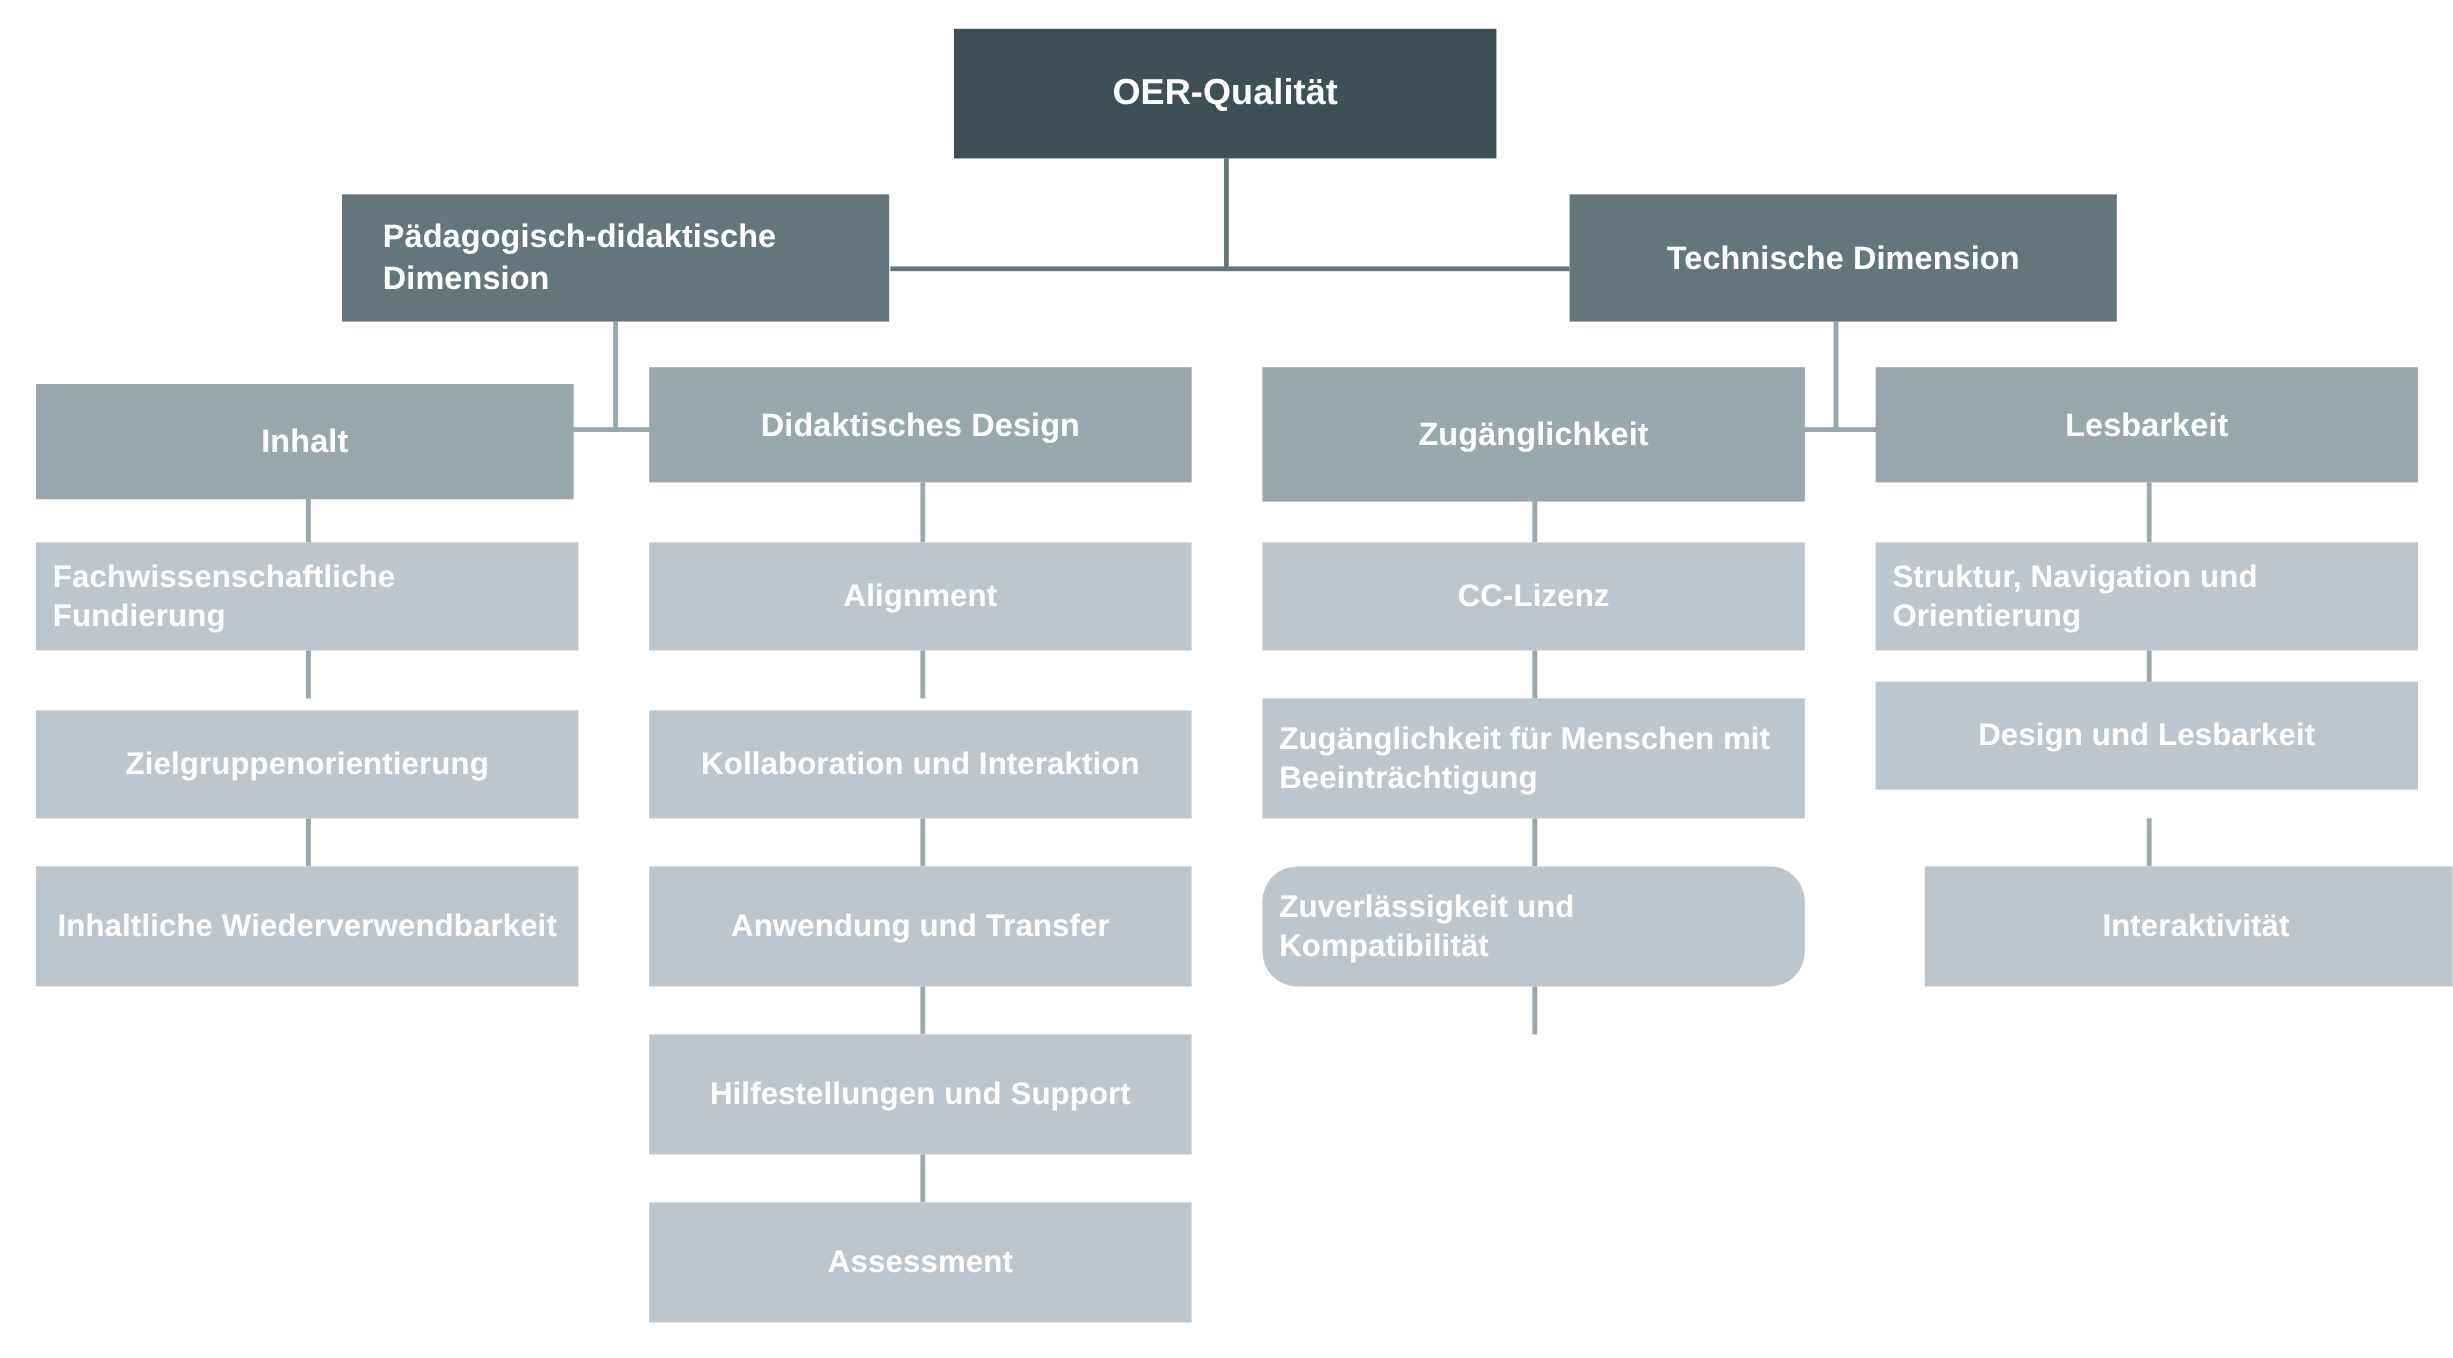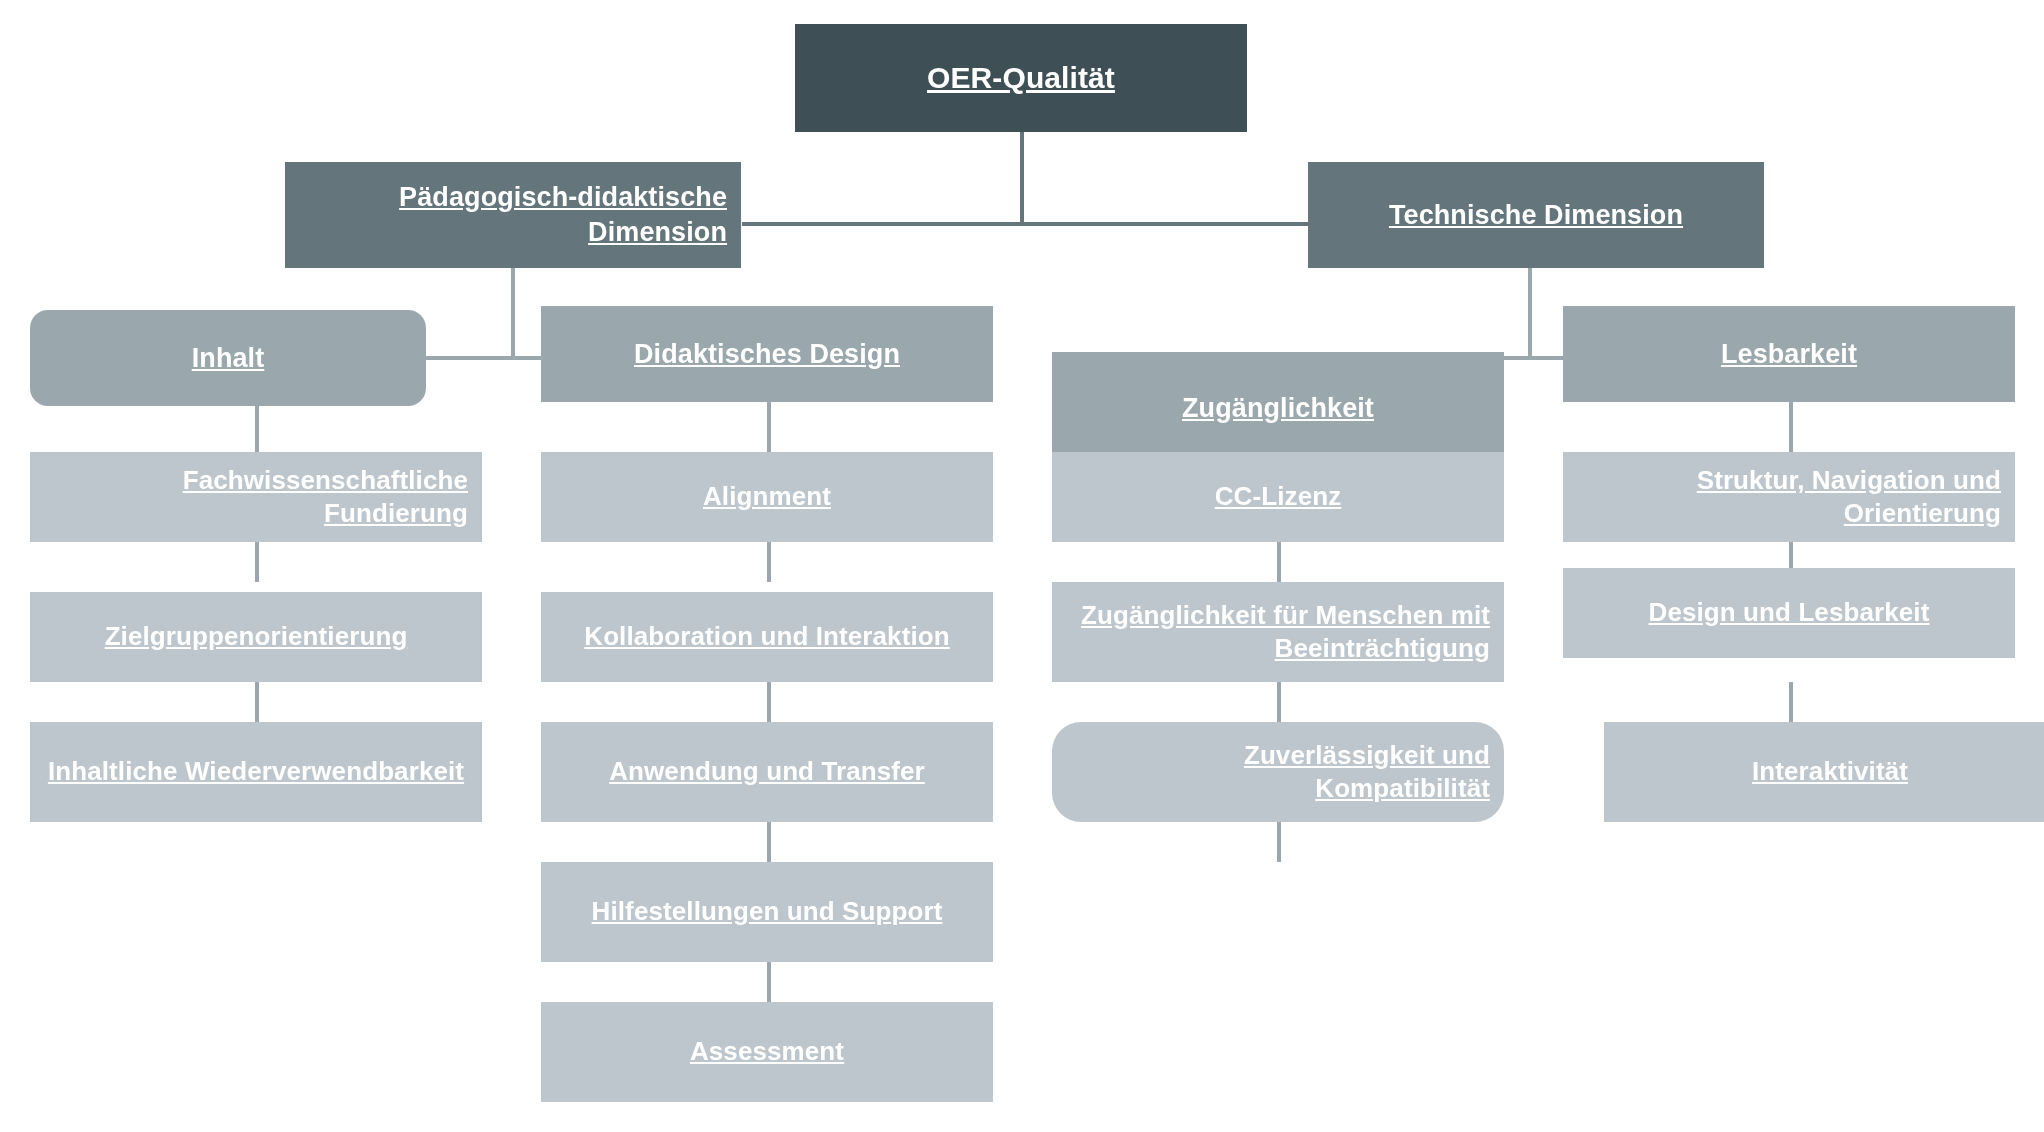--- a/index.html
+++ b/index.html
@@ -28,27 +28,26 @@
   .v { width: 4px; }
   .h { height: 4px; }
 
   
   .node {
     position: absolute;
     box-sizing: border-box;
     display: flex;
     align-items: center;
     justify-content: center;
-    text-align: right;
+    text-align: left;
     color: #ffffff;
     font-weight: bold;
     line-height: 1.28;
     padding: 6px 14px;
     letter-spacing: 0.1px;
-    text-decoration: underline;
   }
 
   .lvl1 { background: #3e4f55; font-size: 30px; }
   .lvl2 { background: #64767c; font-size: 27px; }
   .lvl3 { background: #9aa7ad; font-size: 27px; }
   .lvl4 { background: #bdc6cd; font-size: 26px; }
 </style>
 </head>
 <body>
 
@@ -90,29 +89,29 @@
   </div>
 
   <div class="node lvl2" style="left:285px; top:162px; width:456px; height:106px;padding-left:34px;">
     <span>Pädagogisch-didaktische Dimension</span>
   </div>
 
   <div class="node lvl2" style="left:1308px; top:162px; width:456px; height:106px;">
     <span>Technische Dimension</span>
   </div>
 
-  <div class="node lvl3" style="left:30px; top:310px; width:396px; height:96px;border-radius:18px;">
+  <div class="node lvl3" style="left:30px; top:320px; width:448px; height:96px;">
     <span>Inhalt</span>
   </div>
 
   <div class="node lvl3" style="left:541px; top:306px; width:452px; height:96px;">
     <span>Didaktisches Design</span>
   </div>
 
-  <div class="node lvl3" style="left:1052px; top:306px; width:452px; height:112px;margin-top:46px;">
+  <div class="node lvl3" style="left:1052px; top:306px; width:452px; height:112px;">
     <span>Zugänglichkeit</span>
   </div>
 
   <div class="node lvl3" style="left:1563px; top:306px; width:452px; height:96px;">
     <span>Lesbarkeit</span>
   </div>
 
   <div class="node lvl4" style="left:30px; top:452px; width:452px; height:90px;">
     <span>Fachwissenschaftliche Fundierung</span>
   </div>

